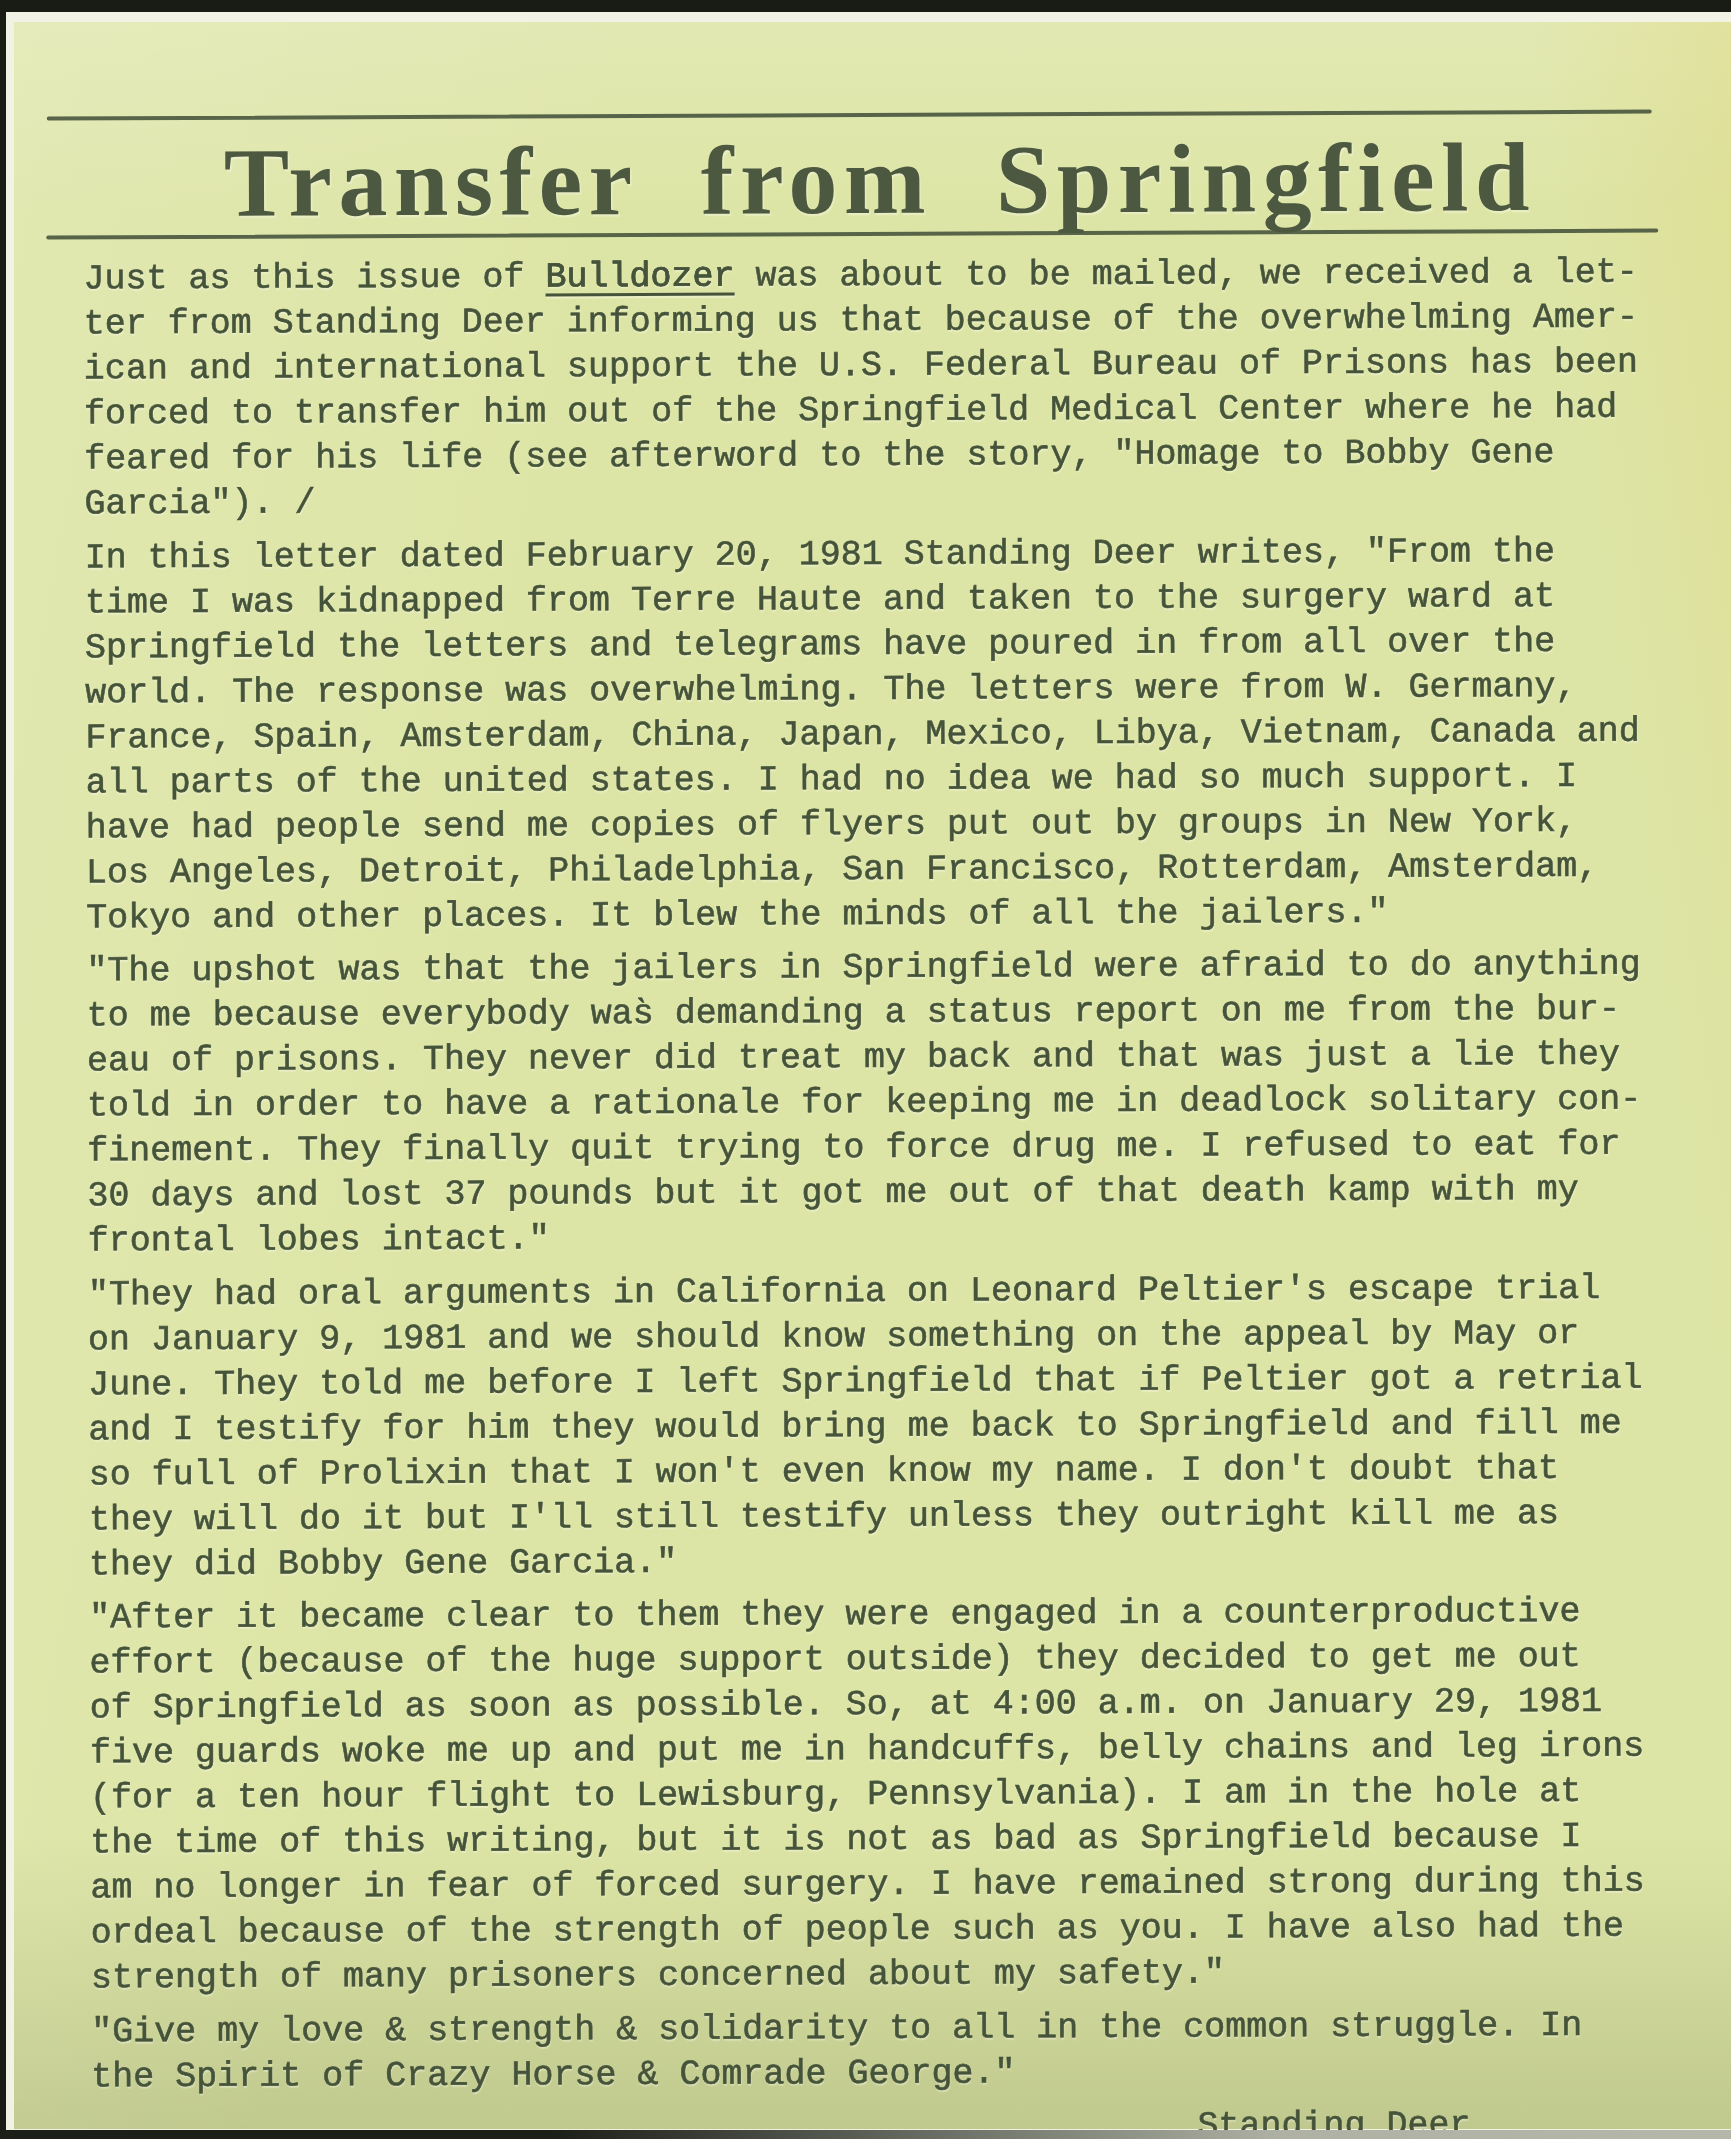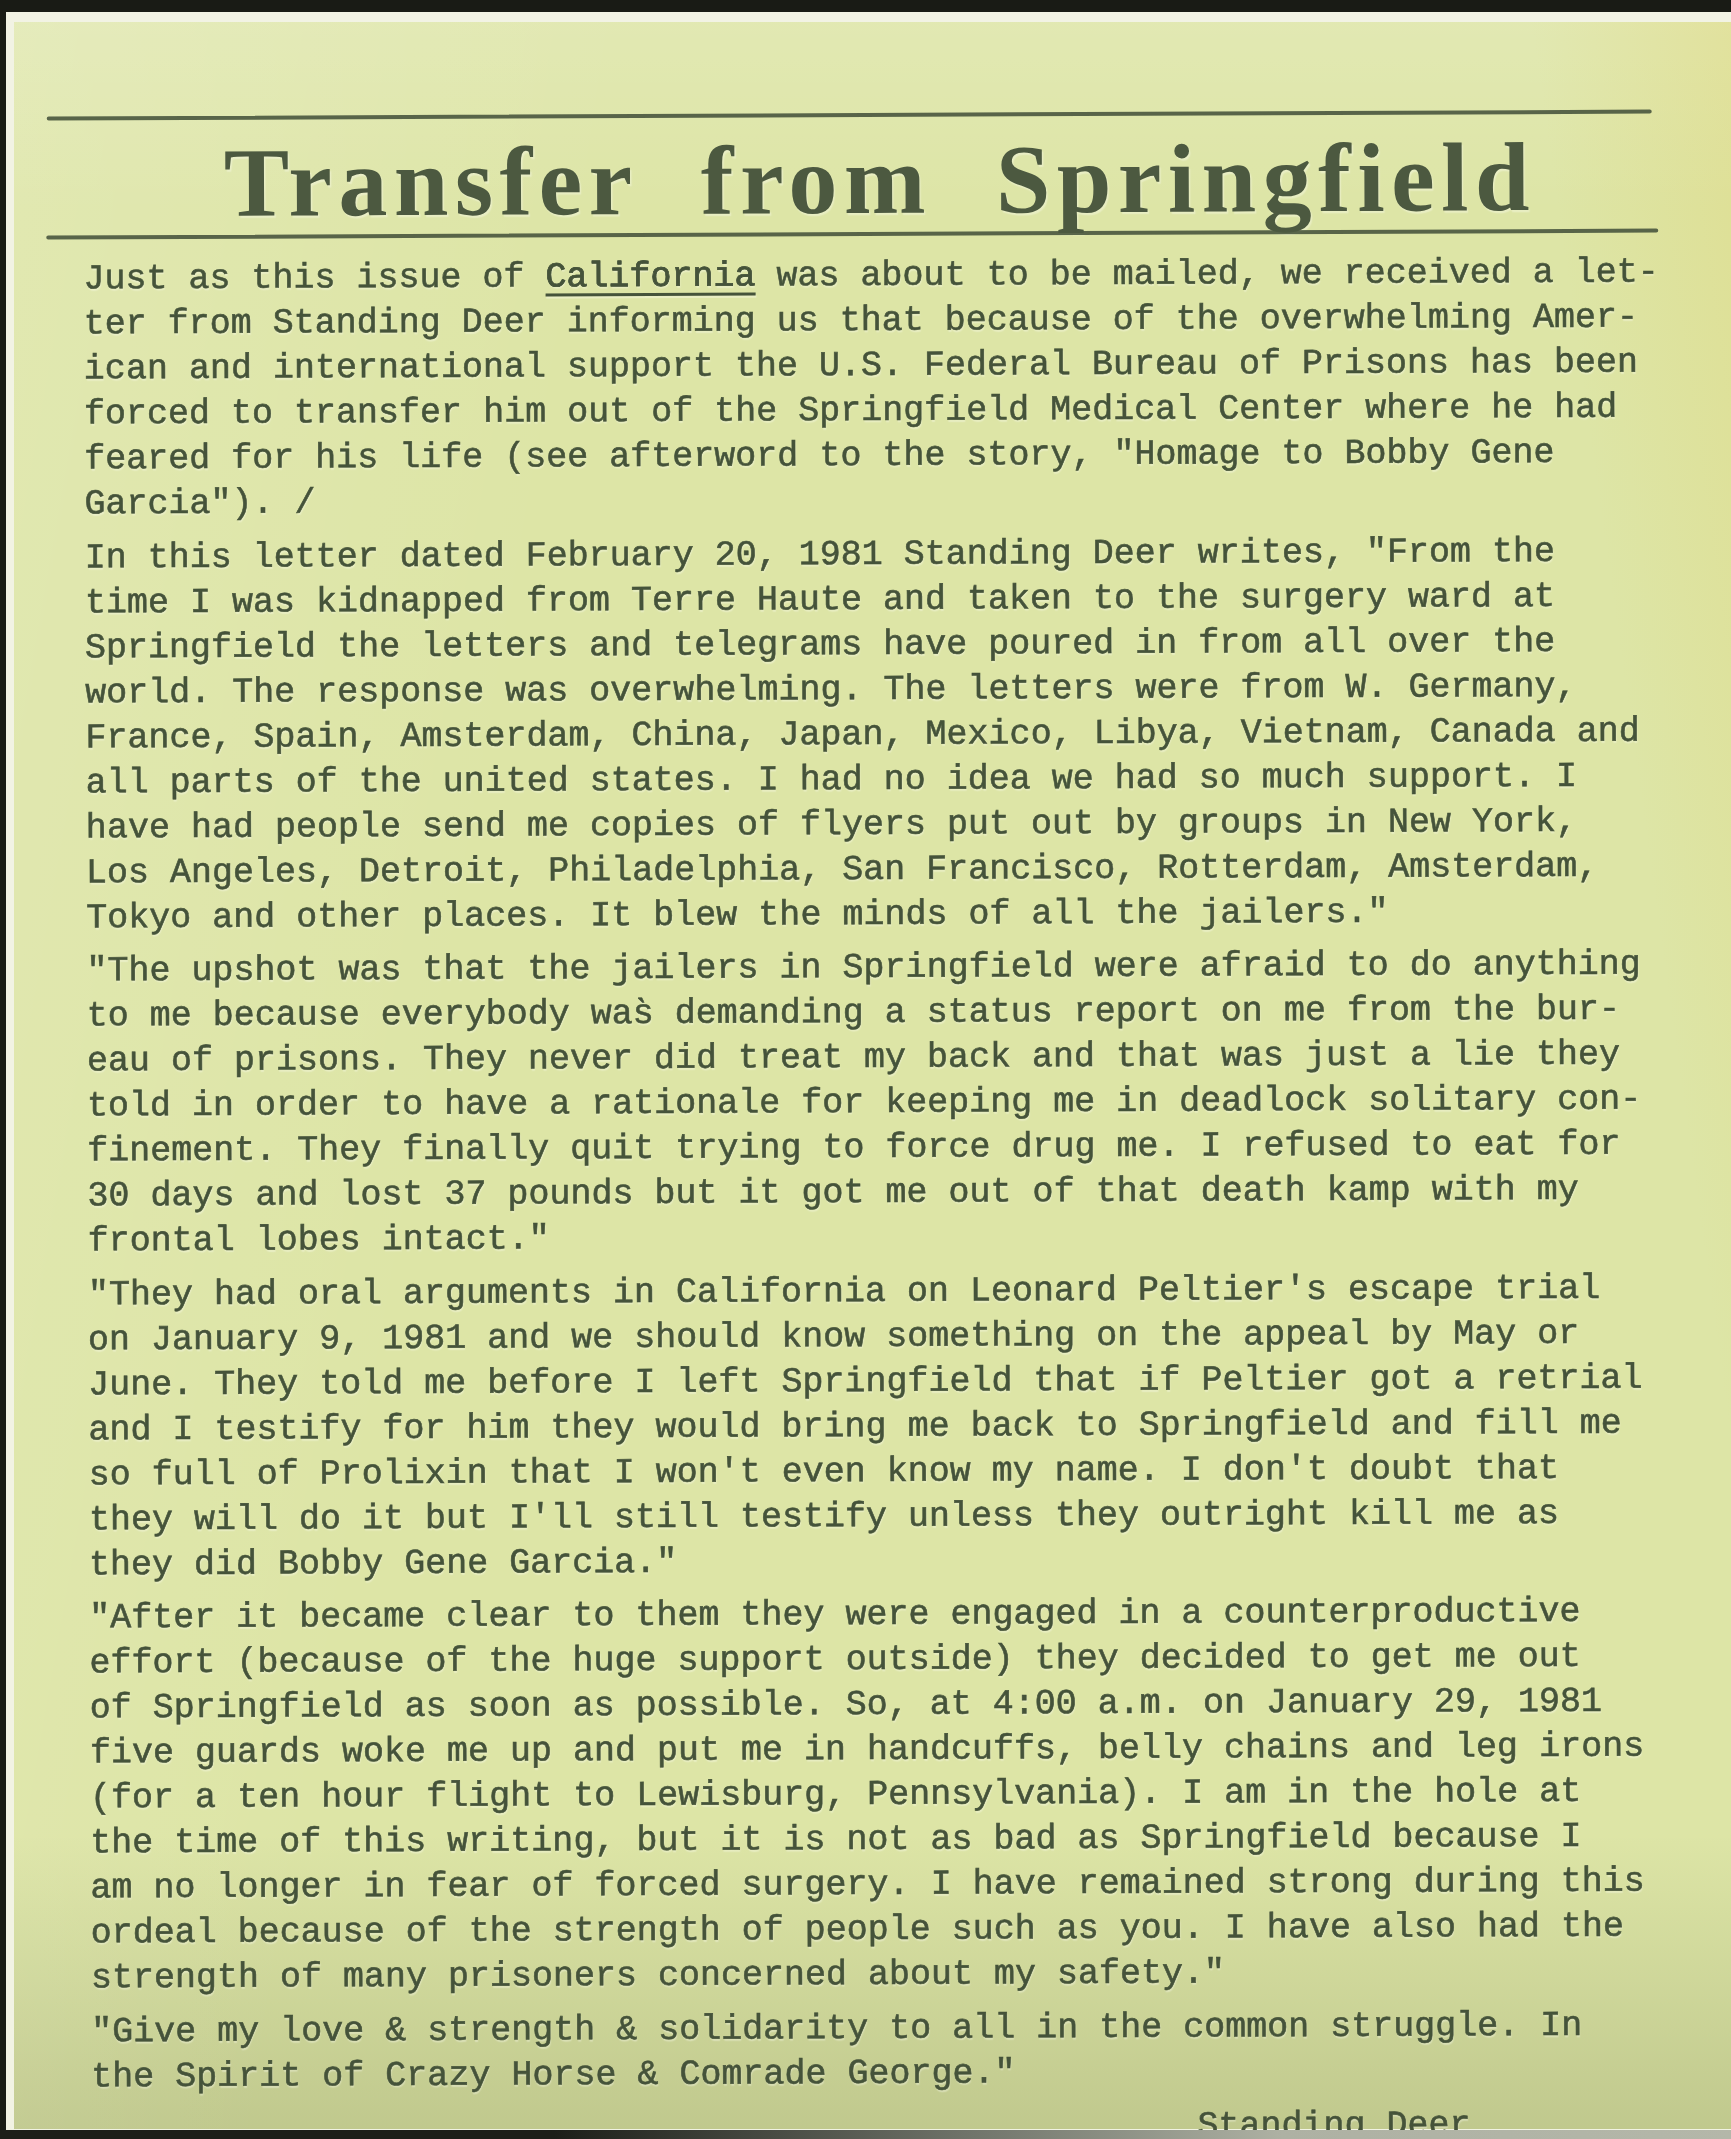--- a/index.html
+++ b/index.html
@@ -79,21 +79,21 @@
 <div class="paper">
   <div class="tilt">
 
     <div class="rule rule-top"></div>
 
     <h1 class="title">Transfer from Springfield</h1>
 
     <div class="rule rule-under"></div>
 
     <div class="body-text">
-      <p class="para">Just as this issue of <u>California</u> was about to be mailed, we received a let-
+      <p class="para">Just as this issue of <u>Bulldozer</u> was about to be mailed, we received a let-
 ter from Standing Deer informing us that because of the overwhelming Amer-
 ican and international support the U.S. Federal Bureau of Prisons has been
 forced to transfer him out of the Springfield Medical Center where he had
 feared for his life (see afterword to the story, "Homage to Bobby Gene
 Garcia"). /</p>
       <p class="para">In this letter dated February 20, 1981 Standing Deer writes, "From the
 time I was kidnapped from Terre Haute and taken to the surgery ward at
 Springfield the letters and telegrams have poured in from all over the
 world. The response was overwhelming. The letters were from W. Germany,
 France, Spain, Amsterdam, China, Japan, Mexico, Libya, Vietnam, Canada and

